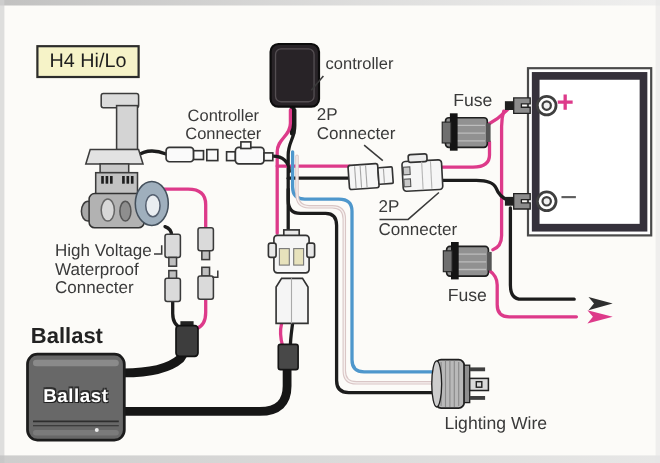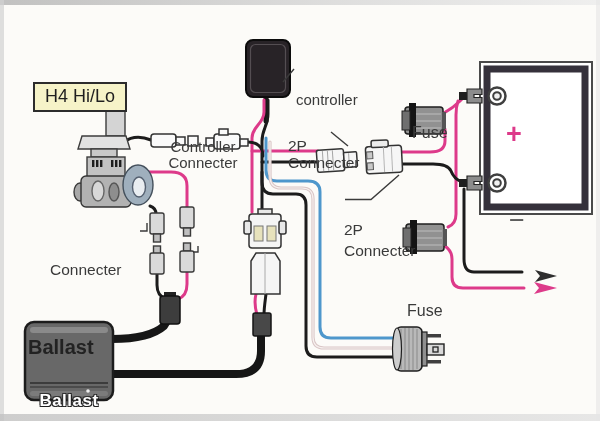--- a/index.html
+++ b/index.html
@@ -19,21 +19,21 @@
   .w-pink{stroke:var(--wire-pink,#dd3a8a);stroke-width:3;fill:none}
   .w-black{stroke:var(--wire-black,#1c1c1c);stroke-width:3;fill:none}
   .w-blue{stroke:var(--wire-blue,#4e97cc);stroke-width:3;fill:none}
   .w-white{stroke:var(--wire-white,#d9c6c6);stroke-width:3.2;fill:none}
   .w-white-core{stroke:#f7f1ef;stroke-width:1.2;fill:none}
   .w-cable{stroke:#161616;fill:none}
   .w-cable8{stroke:#161616;stroke-width:8;fill:none;stroke-linecap:round}
   .ptr{stroke:#3a3a3a;stroke-width:1.4;fill:none}
   .f-pink{fill:var(--wire-pink,#dd3a8a)}
 
-  .lbl{position:absolute;color:#3a3a3a;white-space:nowrap;margin-top:41px;}
+  .lbl{position:absolute;color:#3a3a3a;white-space:nowrap;}
   #badge{left:33px;top:41px;padding:2px 10px 3px 10px;background:var(--badge-bg,#f6f3c8);
          border:2px solid #2c2c2c;font-size:18px;color:#1f1f1f;}
   #lbl-cc{left:150px;top:98px;width:106px;text-align:center;font-size:15px;line-height:16px;}
   #lbl-controller{left:296px;top:50px;font-size:15px;}
   #lbl-2p1{left:288px;top:96px;font-size:15.5px;line-height:17px;}
   #lbl-2p2-a{left:344px;top:180px;font-size:15.5px;}
   #lbl-2p2-b{left:344px;top:201px;font-size:15.5px;}
   #lbl-fuse-top{left:412px;top:83px;font-size:16px;}
   #lbl-fuse-bottom{left:407px;top:261px;font-size:16px;}
   #lbl-battery{left:499px;top:127px;font-size:16px;color:var(--battery-text,#8f8f8f);letter-spacing:1.5px;}
@@ -262,24 +262,27 @@
   <div id="lbl-2p2-a" class="lbl">2P</div>
   <div id="lbl-2p2-b" class="lbl">Connecter</div>
 
   <div id="lbl-fuse-top" class="lbl">Fuse</div>
   <div id="lbl-fuse-bottom" class="lbl">Fuse</div>
 
   <div id="lbl-plus" class="lbl">+</div>
   <div id="lbl-minus" class="lbl">−</div>
 
   <div id="lbl-hv" class="lbl">
+    <div>High Voltage</div>
+    <div>Waterproof</div>
     <div>Connecter</div>
   </div>
 
   <div id="lbl-ballast" class="lbl">Ballast</div>
   <div id="lbl-ballast-unit" class="lbl">Ballast</div>
 
+  <div id="lbl-lighting" class="lbl">Lighting Wire</div>
 
   <div class="edge edge-top"></div>
   <div class="edge edge-left"></div>
   <div class="edge edge-bottom"></div>
   <div class="edge edge-right"></div>
 </div>
 
 </body></html>

